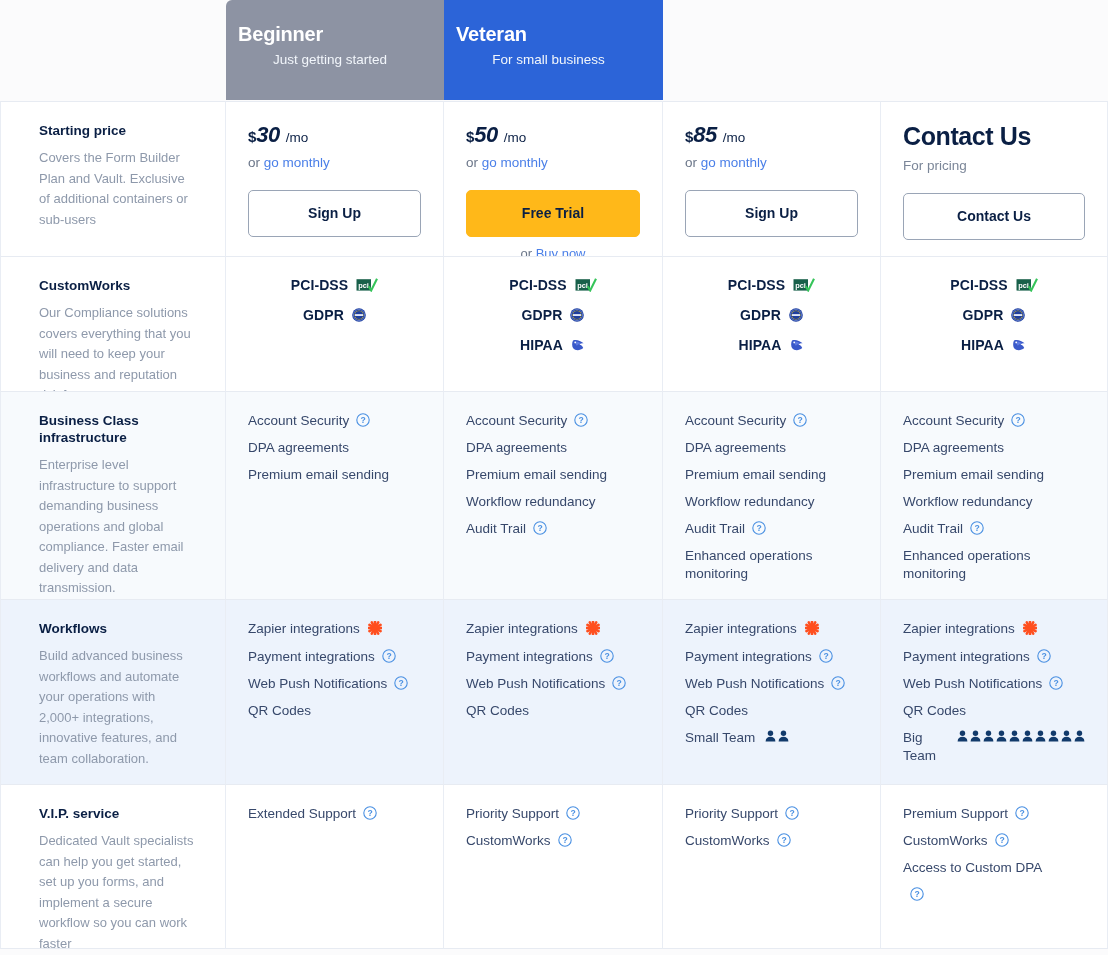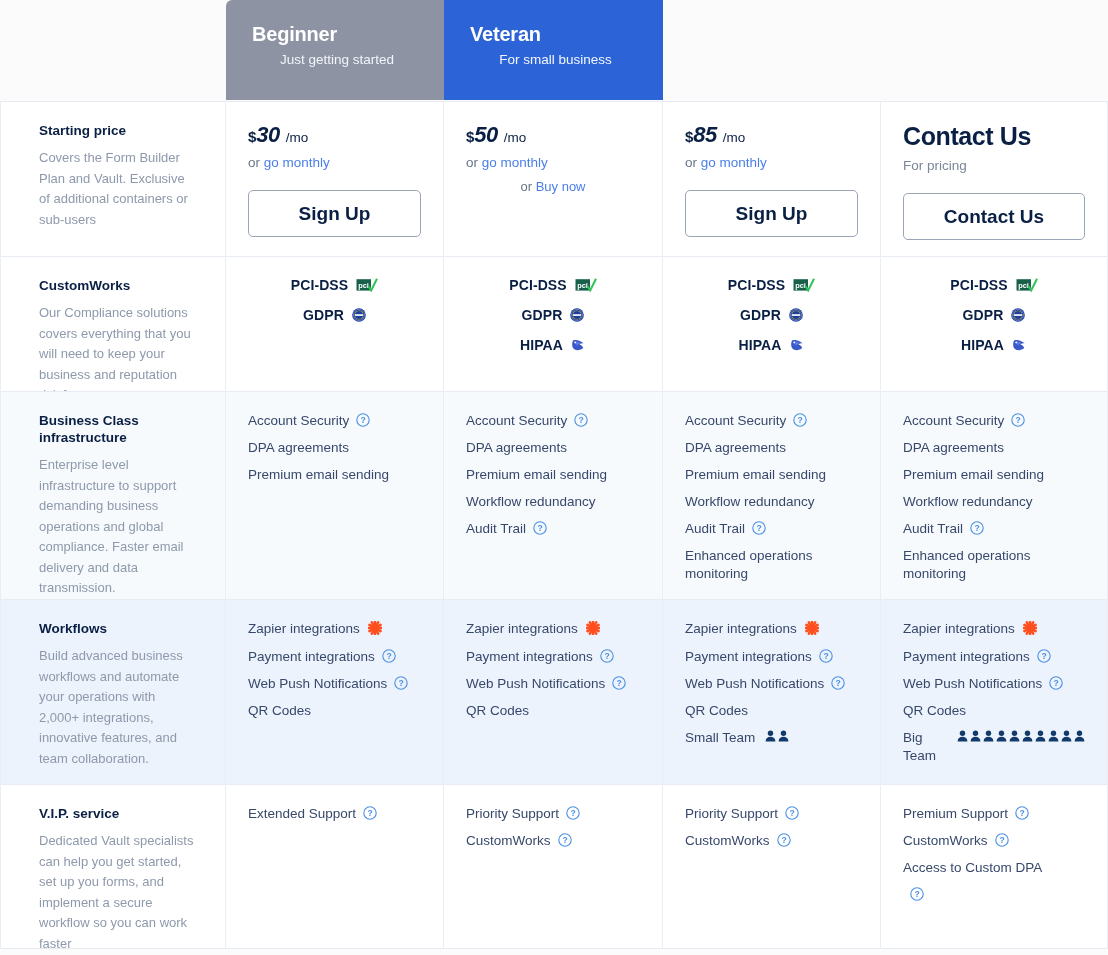--- a/index.html
+++ b/index.html
@@ -14,21 +14,21 @@
     position: relative;
     width: 1108px;
     height: 955px;
     display: grid;
     grid-template-columns: 226px 218px 219px 218px 227px;
     grid-template-rows: 100px 1px 155px 135px 208px 185px 165px;
   }
   
   .corner { background: #fbfbfc; }
   .plan-head {
-    padding: 22px 22px 0 26px;
+    padding: 22px 22px 0 12px;
     color: #ffffff;
   }
   .plan-head.first  { background: #8d93a3; border-radius: 6px 0 0 0; }
   .plan-head.second { background: #3f9bf2; }
   .plan-head.third  { background: #2c64d8; }
   .plan-head.fourth { background: #2b0099; border-radius: 0 6px 0 0; }
   .plan-name {
     font-size: 20px;
     font-weight: bold;
     letter-spacing: -0.2px;
@@ -77,21 +77,21 @@
   .price-sub { font-size: 13.5px; color: #6b7689; margin-top: 7px; }
   .price-sub a { color: #4a7fe8; text-decoration: none; }
   .price-sub.plain { color: #7b8698; }
   .cta {
     display: block;
     width: 100%;
     margin-top: 20px;
     height: 47px;
     line-height: 45px;
     text-align: center;
-    font-size: 19px;
+    font-size: 14px;
     font-weight: bold;
     color: #0a1f44;
     background: #ffffff;
     border: 1px solid #9aa5b6;
     border-radius: 5px;
     cursor: pointer;
     font-family: "Liberation Sans", sans-serif;
   }
   .cta.primary { background: #ffb819; border-color: #ffb819; }
   .cta-after { text-align: center; font-size: 13px; color: #6b7689; margin-top: 9px; }
@@ -155,20 +155,21 @@
         <div class="price-sub">or <a href="#">go monthly</a></div>
         <button class="cta">Sign Up</button>
       </div>
     <div class="cell" id="pc1">
         <div class="price-line">
           <span class="price-cur">$</span>
           <span class="price-amt">50</span>
           <span class="price-per">/mo</span>
         </div>
         <div class="price-sub">or <a href="#">go monthly</a></div>
+        <button class="cta primary">Free Trial</button>
         <div class="cta-after">or <a href="#">Buy now</a></div>
       </div>
     <div class="cell" id="pc2">
         <div class="price-line">
           <span class="price-cur">$</span>
           <span class="price-amt">85</span>
           <span class="price-per">/mo</span>
         </div>
         <div class="price-sub">or <a href="#">go monthly</a></div>
         <button class="cta">Sign Up</button>

